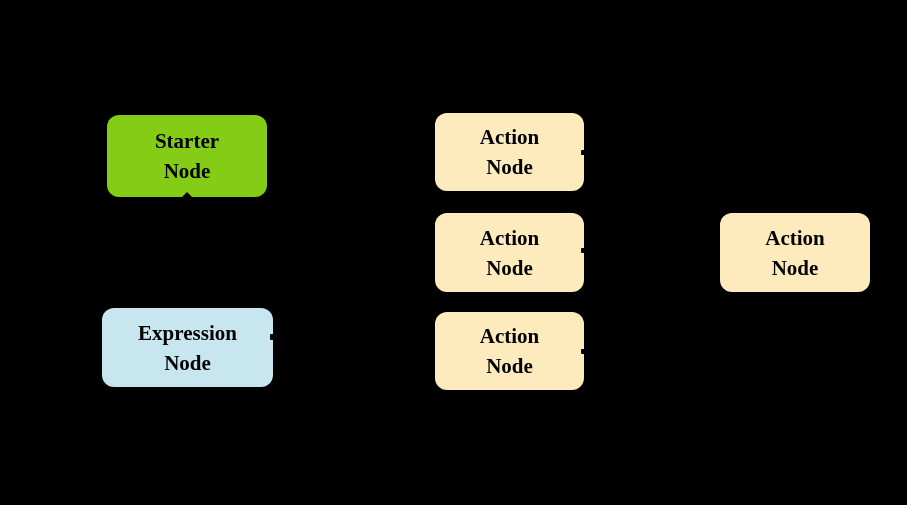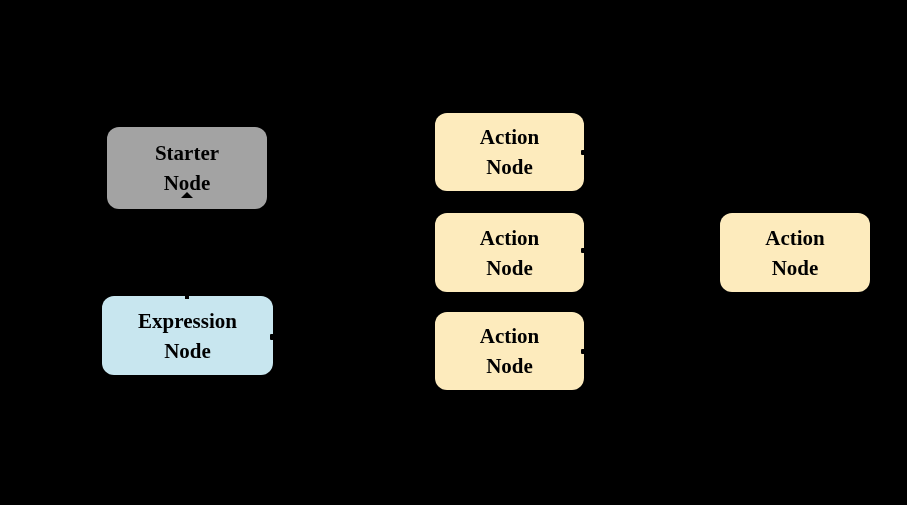--- a/index.html
+++ b/index.html
@@ -59,41 +59,41 @@
     left: 185px; top: 296px;
     width: 4px; height: 3px;
     background: var(--connector-color, #000);
   }
 </style>
 </head>
 <body style="background: rgb(0, 0, 0);">
 
 <div class="canvas" style="background: rgb(0, 0, 0);">
 
-  <div class="node n-starter" style="background-color: #a3a3a3; margin-top: 12px;">
+  <div class="node n-starter" style="background-color: #84cc16;">
     <div>Starter</div>
     <div>Node</div>
   </div>
 
   <div class="node n-action-top" style="background-color: rgb(253, 235, 189);">
     <div>Action</div>
     <div>Node</div>
   </div>
 
   <div class="node n-action-middle" style="background-color: rgb(253, 235, 189);">
     <div>Action</div>
     <div>Node</div>
   </div>
 
   <div class="node n-action-bottom" style="background-color: rgb(253, 235, 189);">
     <div>Action</div>
     <div>Node</div>
   </div>
 
-  <div class="node n-expression" style="background-color: rgb(200, 230, 239);">
+  <div class="node n-expression" style="background-color: rgb(200, 230, 239); margin-top: 12px;">
     <div>Expression</div>
     <div>Node</div>
   </div>
 
   <div class="node n-action-right" style="background-color: rgb(253, 235, 189);">
     <div>Action</div>
     <div>Node</div>
   </div>
 
   <div class="mark arrowhead-up"></div>

